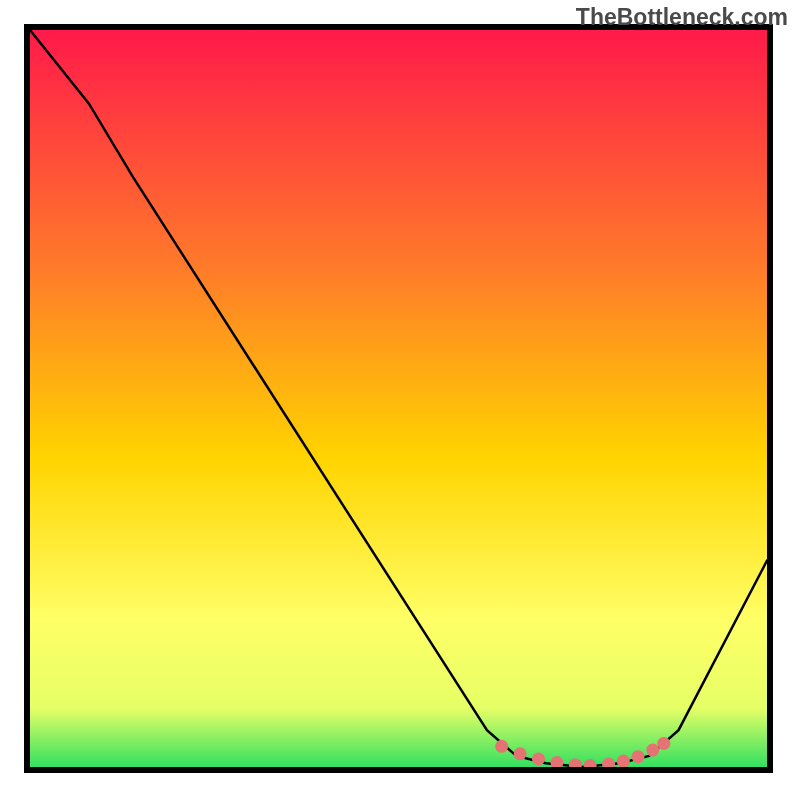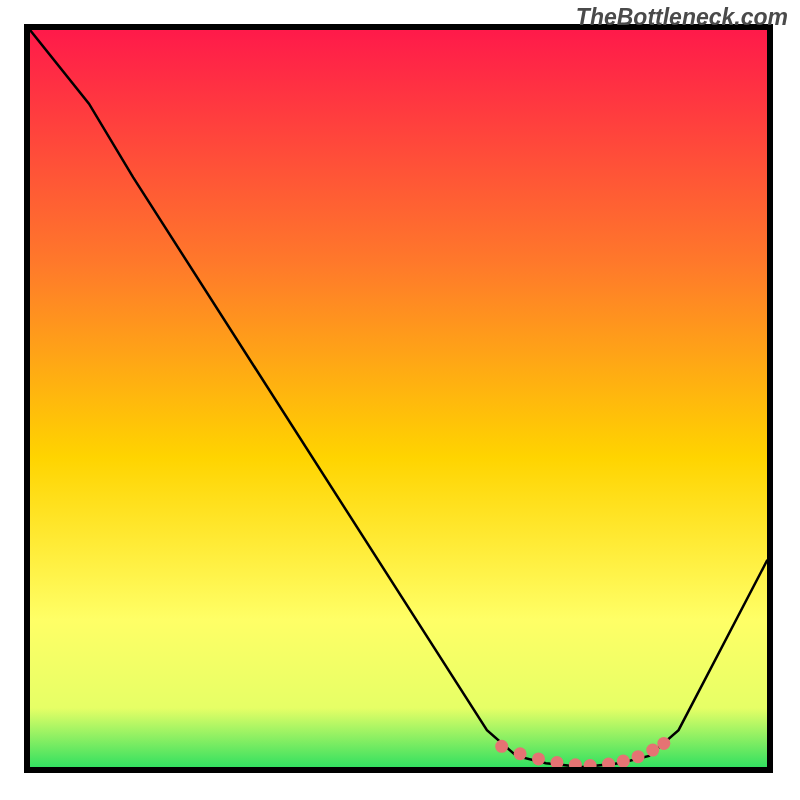--- a/index.html
+++ b/index.html
@@ -8,21 +8,20 @@
     background: #ffffff;
     width: 800px;
     height: 800px;
     overflow: hidden;
     font-family: Arial, sans-serif;
   }
   .chart-container {
     position: relative;
     width: 800px;
     height: 800px;
-    font-style: italic;
   }
   .watermark {
     position: absolute;
     top: 4px;
     right: 12px;
     font-size: 23px;
     font-weight: bold;
     color: #4a4a4a;
     z-index: 10;
   }

